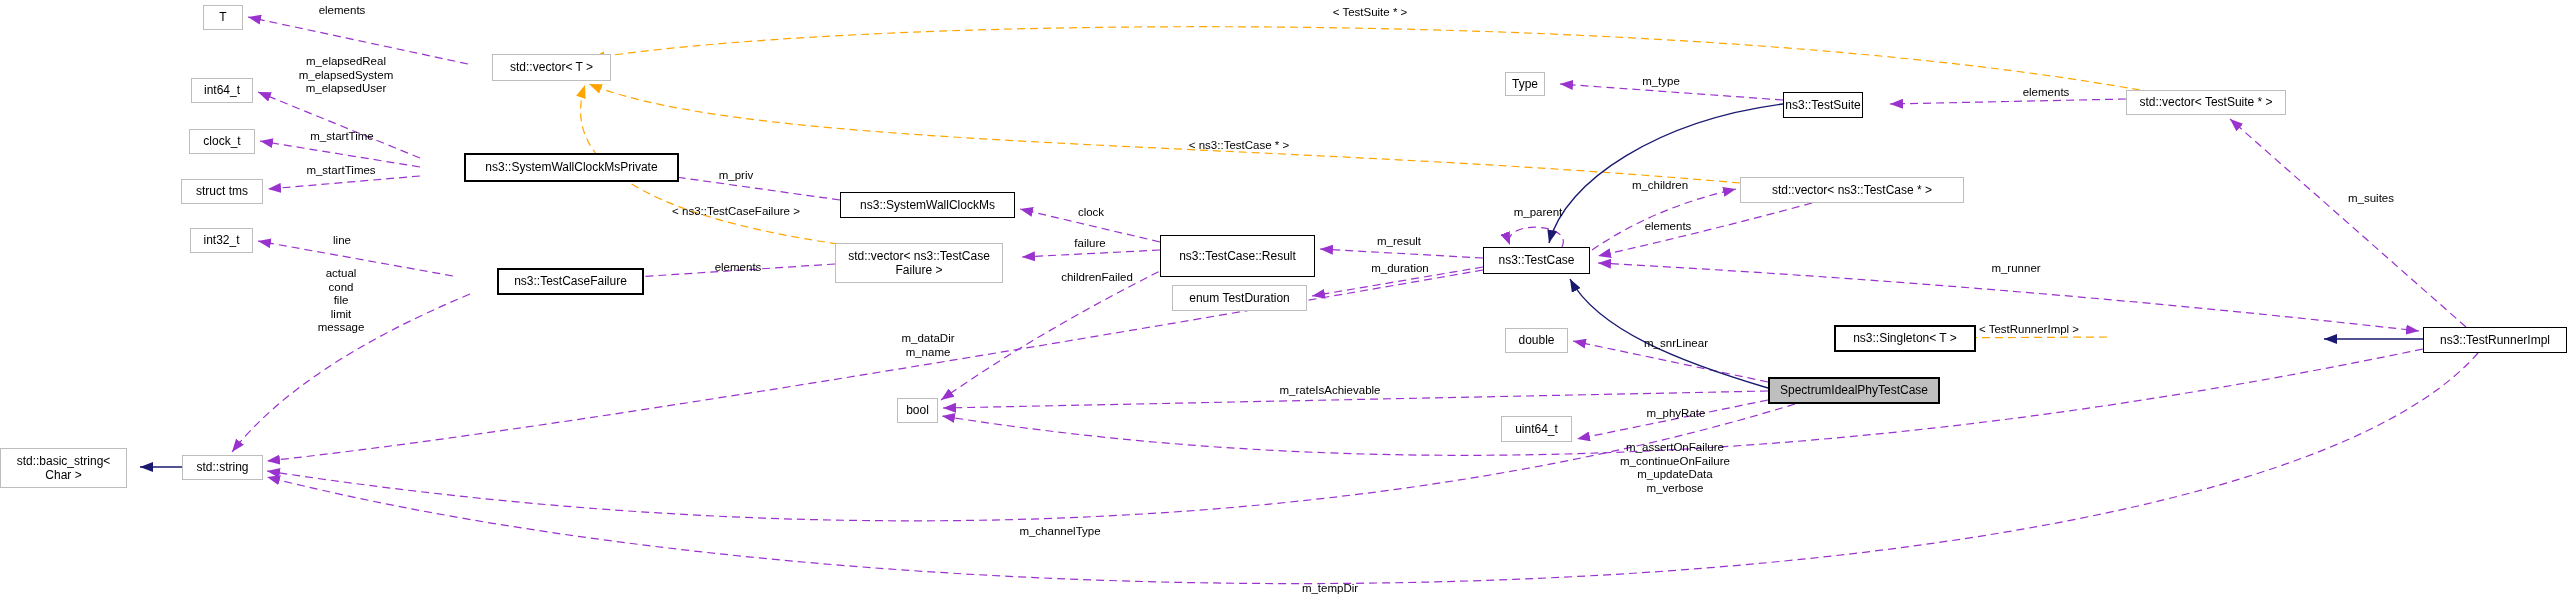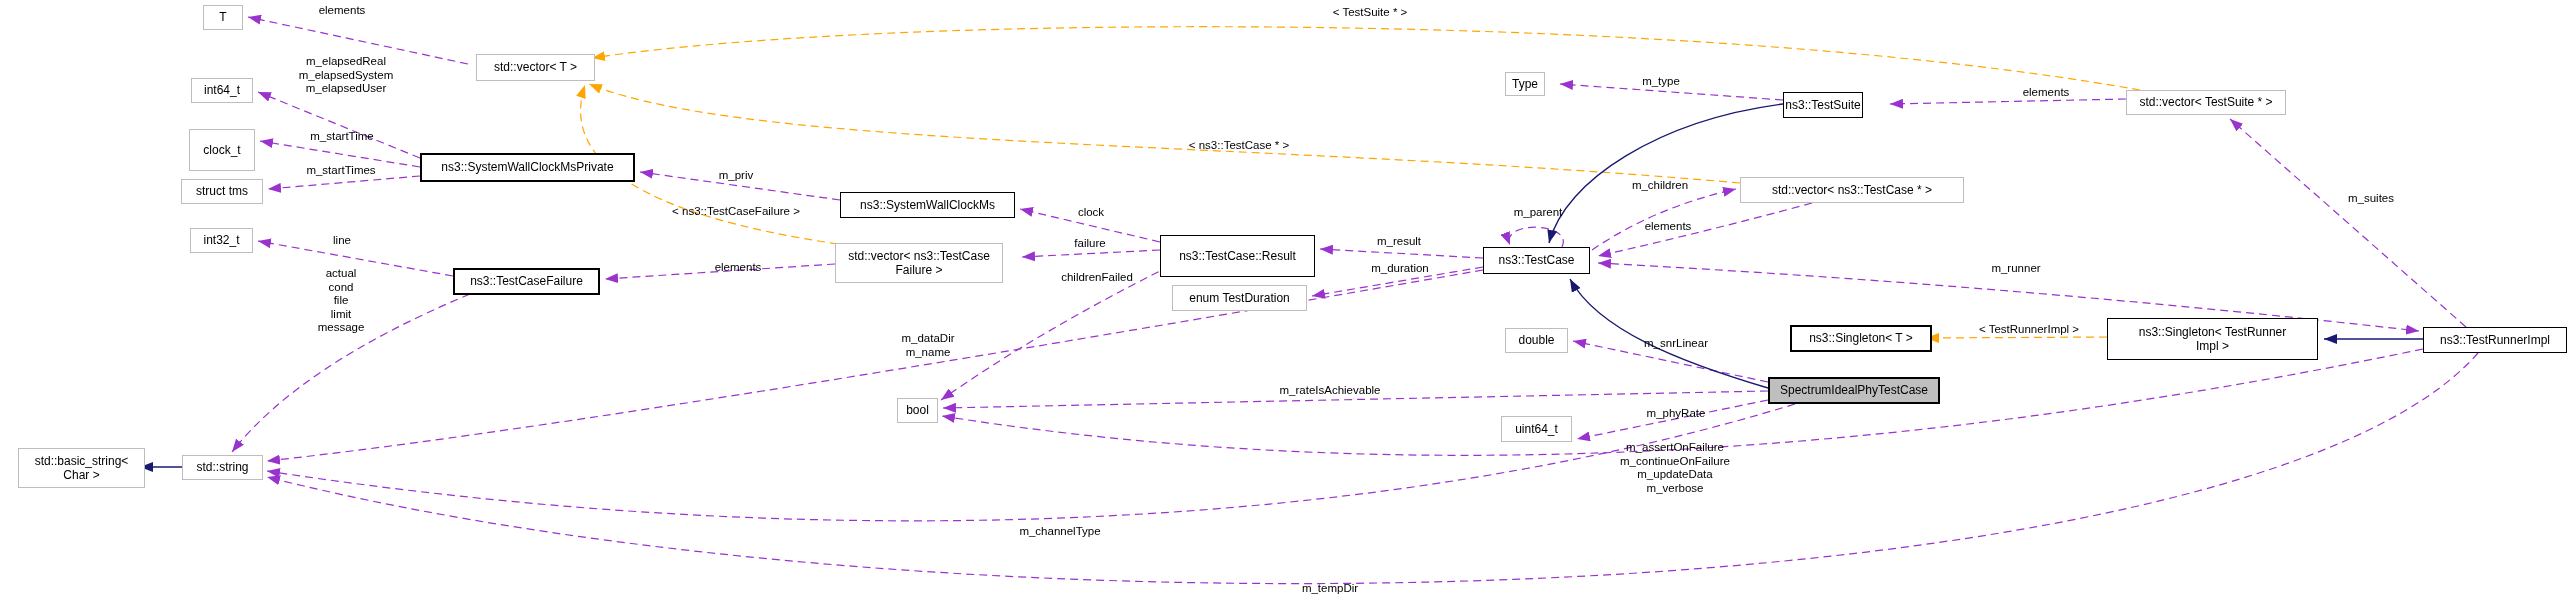--- a/index.html
+++ b/index.html
@@ -11,21 +11,21 @@
     --c-focus_fill:#bfbfbf;
   }
   html,body{margin:0;padding:0;background:#ffffff;}
   #diagram{position:relative;width:2571px;height:604px;background:#ffffff;
            font-family:"Liberation Sans", sans-serif;color:#000;overflow:hidden;}
   #edges{position:absolute;left:0;top:0;}
   .node{position:absolute;background:#ffffff;border:1px solid var(--c-ext_border);
         display:flex;align-items:center;justify-content:center;text-align:center;
         font-size:12px;line-height:1.2;white-space:pre-line;box-sizing:border-box;z-index:2;}
   .node.cls{border:1.5px solid var(--c-cls_border);}
-  .node.bold{border-width:2px;}
+  .node.bold{border-width:2px;margin-left:44px;}
   .node.focus{background:var(--c-focus_fill);border:2px solid var(--c-cls_border);}
   .elabel{position:absolute;transform:translateX(-50%);font-size:11.5px;line-height:13.5px;
           text-align:center;white-space:pre-line;z-index:3;}
   path.use{stroke:var(--c-usage);fill:none;stroke-width:1.2;stroke-dasharray:8 5;}
   path.tmpl{stroke:var(--c-template);fill:none;stroke-width:1.2;stroke-dasharray:8 5;}
   path.inh{stroke:var(--c-inheritance);fill:none;stroke-width:1.4;}
 </style>
 </head>
 <body>
 
@@ -80,46 +80,44 @@
     <path class="tmpl" d="M838,244 C640,215 560,160 585,85" marker-end="url(#ah-tmpl)"></path>
     <path class="tmpl" d="M2107,337 L1926,338" marker-end="url(#ah-tmpl)"></path>
 
     <path class="inh" d="M1783,104 C1660,120 1565,180 1549,243" marker-end="url(#ah-inh)"></path>
     <path class="inh" d="M1768,388 C1680,362 1598,330 1570,279" marker-end="url(#ah-inh)"></path>
     <path class="inh" d="M182,467 L140,467" marker-end="url(#ah-inh)"></path>
     <path class="inh" d="M2423,339 L2324,339" marker-end="url(#ah-inh)"></path>
   </svg>
 
   <div class="node" style="left:203px;top:5px;width:40px;height:25px">T</div>
-  <div class="node" style="left:476px;top:54px;width:119px;height:27px">std::vector&lt; T &gt;</div>
+  <div class="node" style="left:492px;top:54px;width:119px;height:27px">std::vector&lt; T &gt;</div>
   <div class="node" style="left:191px;top:78px;width:62px;height:25px">int64_t</div>
-  <div class="node" style="left:189px;top:129px;width:66px;height:42px">clock_t</div>
+  <div class="node" style="left:189px;top:129px;width:66px;height:25px">clock_t</div>
   <div class="node" style="left:181px;top:179px;width:82px;height:25px">struct tms</div>
   <div class="node cls bold" style="left:420px;top:153px;width:215px;height:29px">ns3::SystemWallClockMsPrivate</div>
   <div class="node" style="left:190px;top:228px;width:63px;height:25px">int32_t</div>
   <div class="node cls bold" style="left:453px;top:268px;width:147px;height:27px">ns3::TestCaseFailure</div>
   <div class="node" style="left:835px;top:243px;width:168px;height:40px">std::vector&lt; ns3::TestCase
 Failure &gt;</div>
   <div class="node cls" style="left:840px;top:192px;width:175px;height:26px">ns3::SystemWallClockMs</div>
   <div class="node cls" style="left:1160px;top:235px;width:155px;height:42px">ns3::TestCase::Result</div>
   <div class="node" style="left:1172px;top:285px;width:135px;height:26px">enum TestDuration</div>
   <div class="node" style="left:897px;top:398px;width:41px;height:25px">bool</div>
-  <div class="node" style="left:18px;top:448px;width:127px;height:40px">std::basic_string&lt;
+  <div class="node" style="left:0;top:448px;width:127px;height:40px">std::basic_string&lt;
 Char &gt;</div>
   <div class="node" style="left:182px;top:455px;width:81px;height:25px">std::string</div>
   <div class="node cls" style="left:1483px;top:247px;width:107px;height:27px">ns3::TestCase</div>
   <div class="node" style="left:1505px;top:72px;width:40px;height:24px">Type</div>
   <div class="node cls" style="left:1783px;top:92px;width:80px;height:26px">ns3::TestSuite</div>
   <div class="node" style="left:1740px;top:177px;width:224px;height:26px">std::vector&lt; ns3::TestCase * &gt;</div>
   <div class="node" style="left:2126px;top:90px;width:160px;height:25px">std::vector&lt; TestSuite * &gt;</div>
   <div class="node" style="left:1505px;top:328px;width:63px;height:25px">double</div>
   <div class="node" style="left:1501px;top:416px;width:71px;height:26px">uint64_t</div>
   <div class="node cls bold" style="left:1790px;top:325px;width:142px;height:27px">ns3::Singleton&lt; T &gt;</div>
-  <div class="node cls" style="left:2107px;top:318px;width:211px;height:42px">ns3::Singleton&lt; TestRunner
-Impl &gt;</div>
   <div class="node focus" style="left:1768px;top:377px;width:172px;height:27px">SpectrumIdealPhyTestCase</div>
   <div class="node cls" style="left:2423px;top:327px;width:144px;height:26px">ns3::TestRunnerImpl</div>
 
   <div class="elabel" style="left:342px;top:4px">elements</div>
   <div class="elabel" style="left:346px;top:55px">m_elapsedReal
 m_elapsedSystem
 m_elapsedUser</div>
   <div class="elabel" style="left:342px;top:130px">m_startTime</div>
   <div class="elabel" style="left:341px;top:164px">m_startTimes</div>
   <div class="elabel" style="left:736px;top:169px">m_priv</div>

